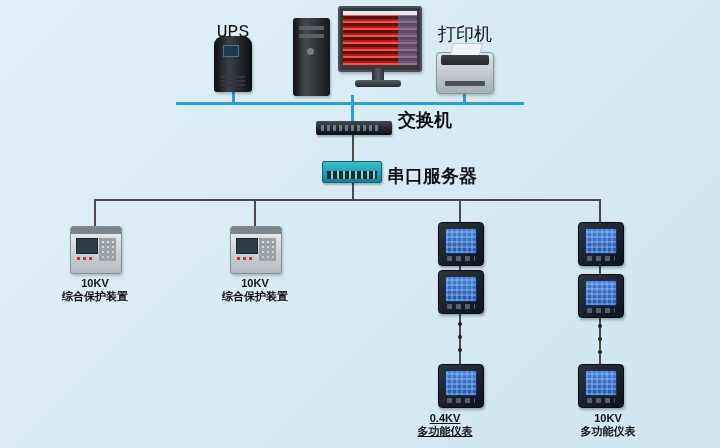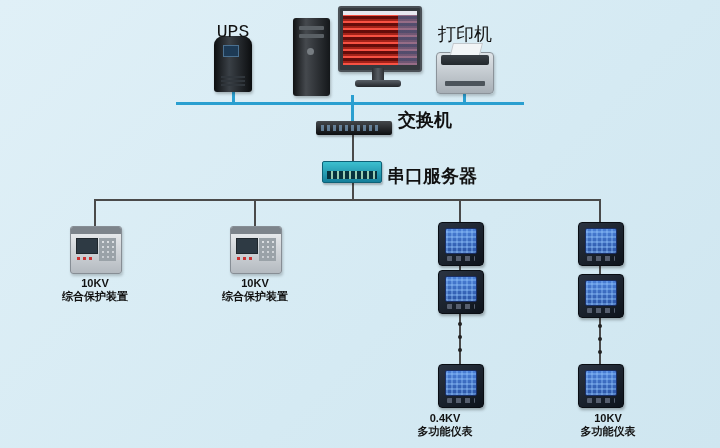--- a/index.html
+++ b/index.html
@@ -170,21 +170,21 @@
   </div>
   <div class="dots" style="left:458px;top:322px;">
     <div class="dot"></div>
     <div class="dot"></div>
     <div class="dot"></div>
   </div>
   <div class="meter" style="left:438px;top:364px;">
     <div class="meter-screen"></div>
     <div class="meter-btns"></div>
   </div>
-  <div class="caption" style="left:400px;top:412px;width:90px;">
+  <div class="caption" style="left:400px;top:412px;width:90px;text-decoration:underline;">
     <div>0.4KV</div>
     <div>多功能仪表</div>
   </div>
 
   <div class="meter" style="left:578px;top:222px;">
     <div class="meter-screen"></div>
     <div class="meter-btns"></div>
   </div>
   <div class="meter" style="left:578px;top:274px;">
     <div class="meter-screen"></div>

